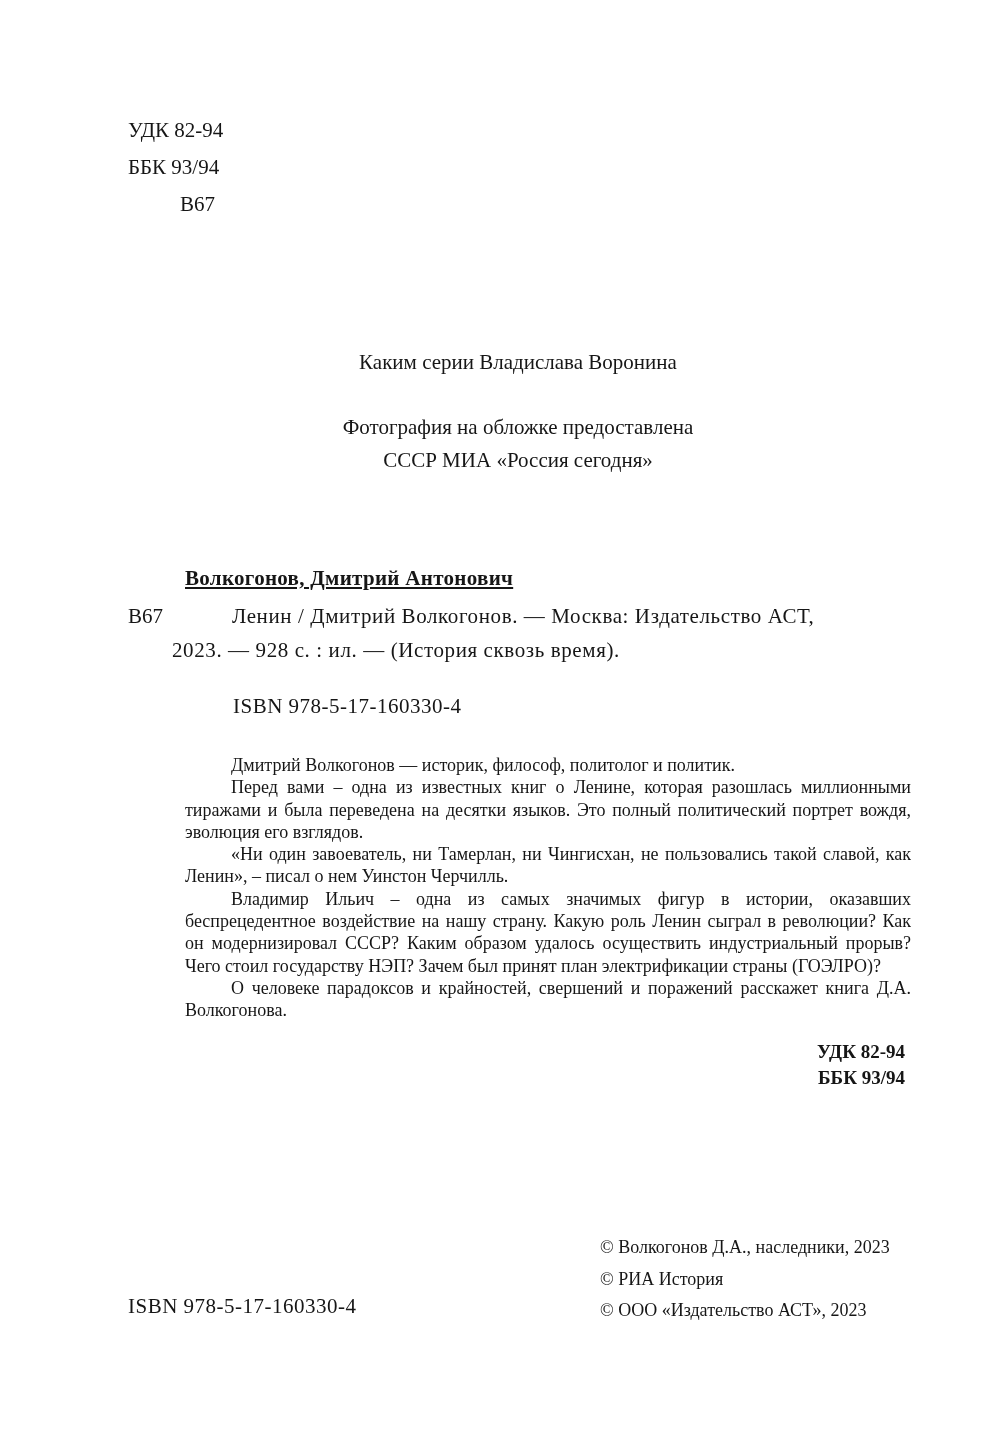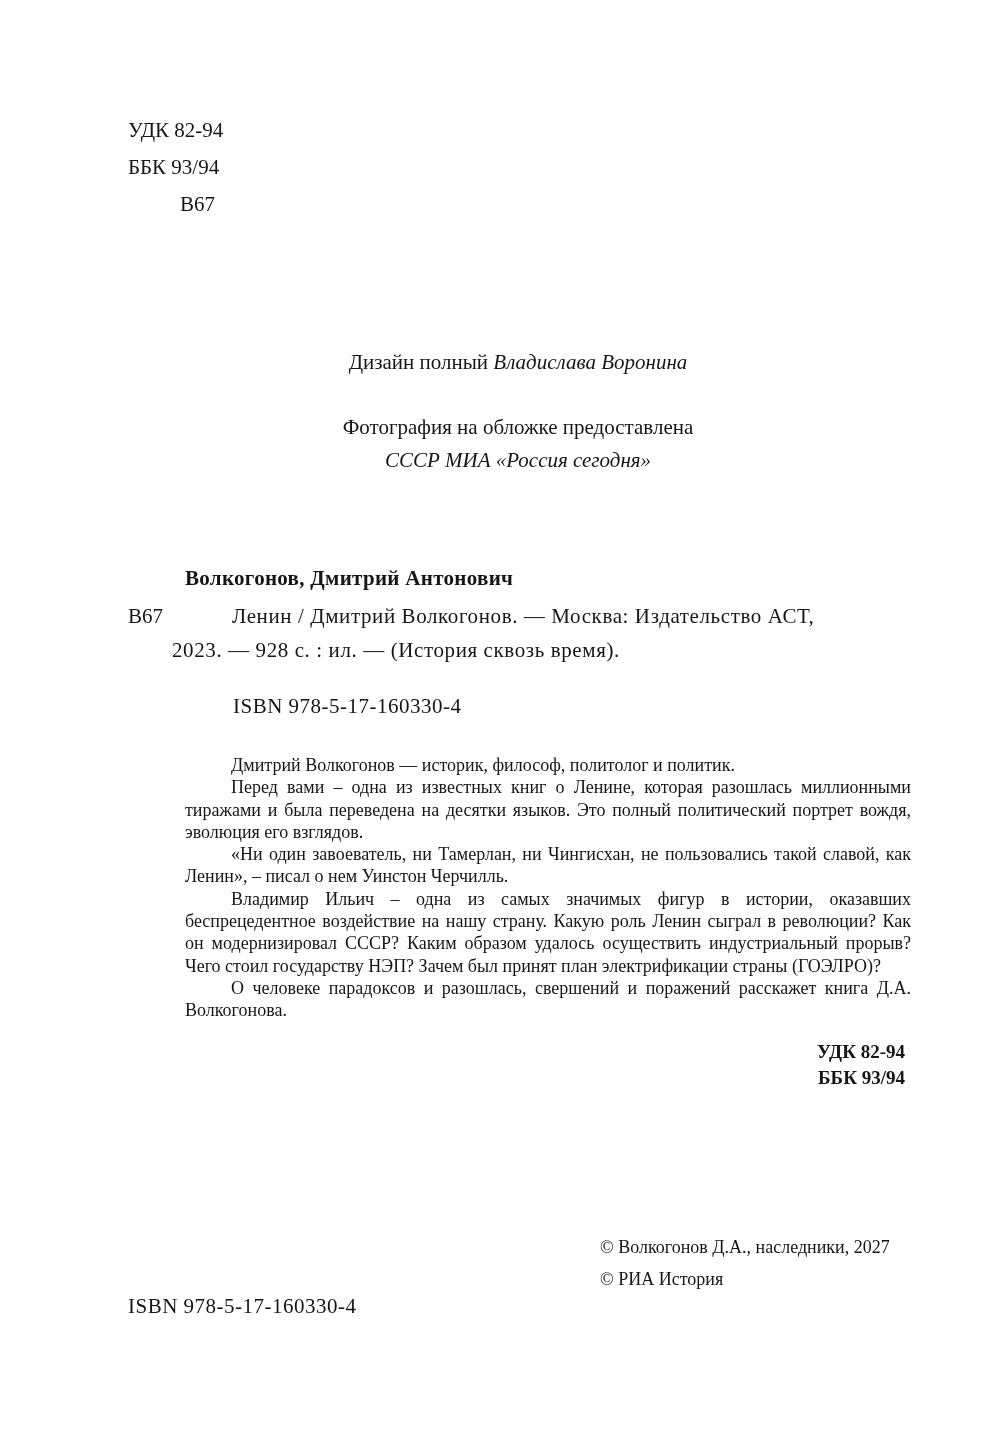--- a/index.html
+++ b/index.html
@@ -26,28 +26,29 @@
   }
   .top-codes .indent { padding-left: 52px; }
 
   .center-band {
     left: 130px;
     right: 80px;
     text-align: center;
   }
   .design { top: 350px; font-size: 21px; }
   .photo  { top: 411px; font-size: 21px; line-height: 33px; }
-  .italic { font-style: italic; }
+  .italic { }
 
   .author {
     left: 185px;
     top: 566px;
     font-size: 21px;
     font-weight: bold;
     letter-spacing: 0.3px;
+    text-decoration: underline;
   }
   .cat-code  { left: 128px; top: 604px; font-size: 21px; }
   .cat-line1 { left: 232px; top: 604px; font-size: 21px; letter-spacing: 0.6px; }
   .cat-line2 { left: 172px; top: 638px; font-size: 21px; letter-spacing: 0.6px; }
   .isbn-mid  { left: 233px; top: 694px; font-size: 21px; letter-spacing: 0.5px; }
 
   .annotation {
     left: 185px;
     top: 754px;
     width: 726px;
@@ -87,49 +88,50 @@
 
 <div class="page">
 
   <div class="abs top-codes">
     <div>УДК 82-94</div>
     <div>ББК 93/94</div>
     <div class="indent">В67</div>
   </div>
 
   <div class="abs center-band design">
-    <span>Дизайн полный</span>
+    <span>Каким серии</span>
     <span class="italic">Владислава Воронина</span>
   </div>
 
   <div class="abs center-band photo">
     <div>Фотография на обложке предоставлена</div>
     <div class="italic">СССР МИА «Россия сегодня»</div>
   </div>
 
   <div class="abs author">Волкогонов, Дмитрий Антонович</div>
   <div class="abs cat-code">В67</div>
   <div class="abs cat-line1">Ленин / Дмитрий Волкогонов. — Москва: Издательство АСТ,</div>
   <div class="abs cat-line2">2023. — 928 с. : ил. — (История сквозь время).</div>
 
   <div class="abs isbn-mid">ISBN 978-5-17-160330-4</div>
 
   <div class="abs annotation">
     <p>Дмитрий Волкогонов — историк, философ, политолог и политик.</p>
     <p>Перед вами – одна из известных книг о Ленине, которая разошлась миллионными тиражами и была переведена на десятки языков. Это полный политический портрет вождя, эволюция его взглядов.</p>
     <p>«Ни один завоеватель, ни Тамерлан, ни Чингисхан, не пользовались такой славой, как Ленин», – писал о нем Уинстон Черчилль.</p>
     <p>Владимир Ильич – одна из самых значимых фигур в истории, оказавших беспрецедентное воздействие на нашу страну. Какую роль Ленин сыграл в революции? Как он модернизировал СССР? Каким образом удалось осуществить индустриальный прорыв? Чего стоил государству НЭП? Зачем был принят план электрификации страны (ГОЭЛРО)?</p>
-    <p>О человеке парадоксов и разошлась, свершений и поражений расскажет книга Д.А. Волкогонова.</p>
+    <p>О человеке парадоксов и крайностей, свершений и поражений расскажет книга Д.А. Волкогонова.</p>
   </div>
 
   <div class="abs bottom-codes">
     <div>УДК 82-94</div>
     <div>ББК 93/94</div>
   </div>
 
   <div class="abs copyrights">
-    <div>© Волкогонов Д.А., наследники, 2027</div>
+    <div>© Волкогонов Д.А., наследники, 2023</div>
     <div>© РИА История</div>
+    <div>© ООО «Издательство АСТ», 2023</div>
   </div>
 
   <div class="abs isbn-bottom">ISBN 978-5-17-160330-4</div>
 
 </div>
 
 </body></html>

